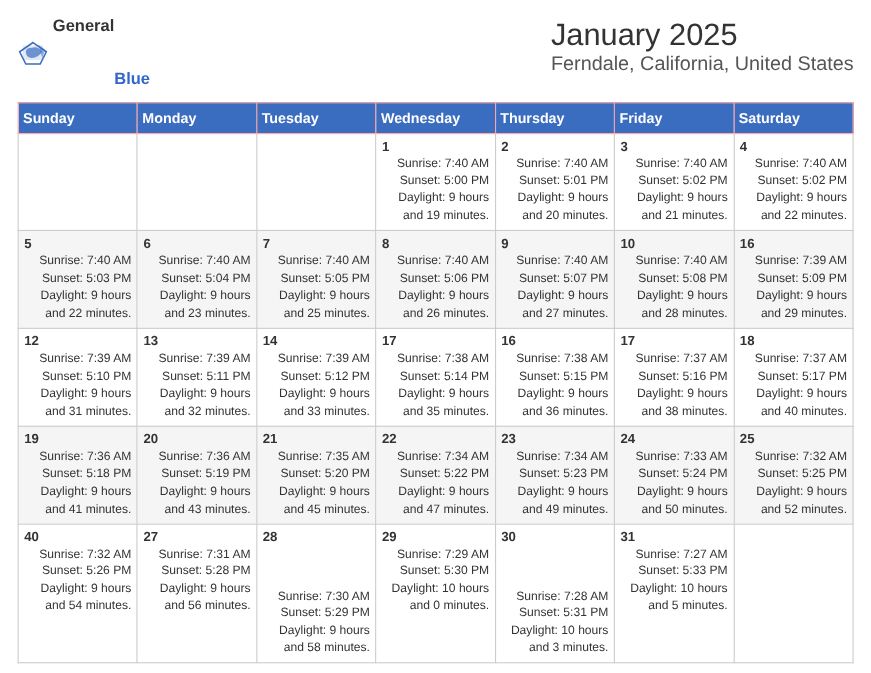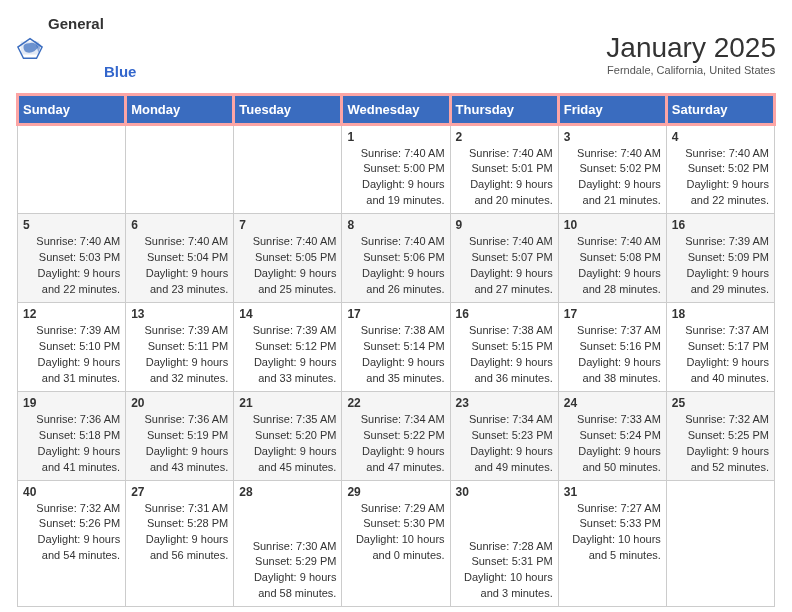--- a/index.html
+++ b/index.html
@@ -35,44 +35,43 @@
       font-size: 15px;
       font-weight: bold;
       color: #3366cc;
       margin-top: 48px;
     }
     .logo-icon {
       width: 28px;
       height: 28px;
     }
     .title-block {
-      text-align: center;
-      margin-top: 16px;
+      text-align: left;
     }
     .month-title {
       font-size: 28px;
       font-weight: normal;
       color: #333;
     }
     .location {
-      font-size: 11px;
+      font-size: 18px;
       color: #555;
     }
     .calendar {
       width: 100%;
       border-collapse: collapse;
       border: 1px solid #ccc;
     }
     .calendar th {
       background-color: #3a6cbf;
       color: #fff;
       font-size: 13px;
       font-weight: bold;
       padding: 6px 4px;
-      border: 3px solid #fca5a5;
+      border: 1px solid #fca5a5;
       text-align: left;
     }
     .calendar td {
       vertical-align: top;
       border: 1px solid #ccc;
       padding: 4px 5px;
       width: 107px;
       min-height: 80px;
       background: #fff;
       font-size: 11px;

